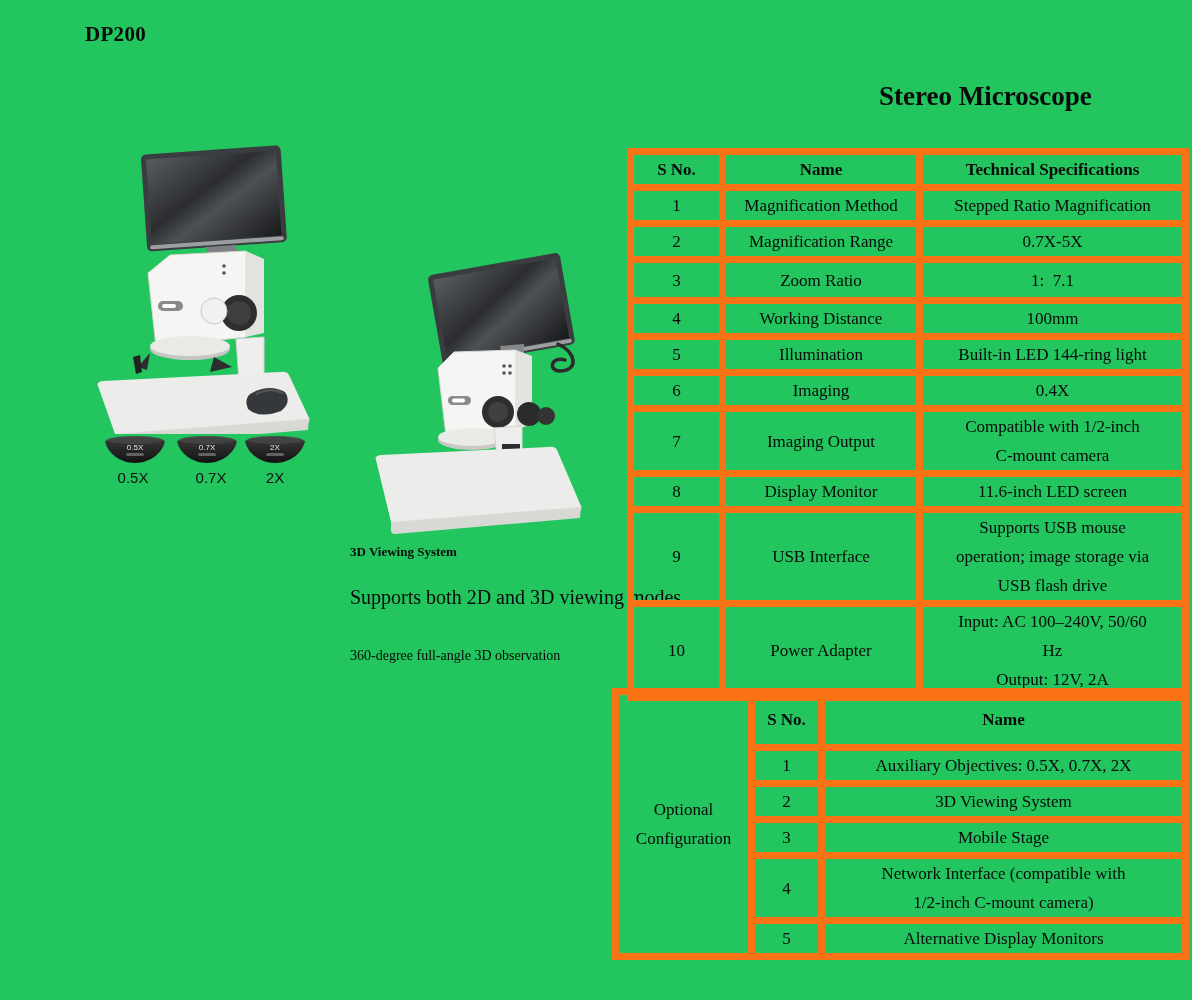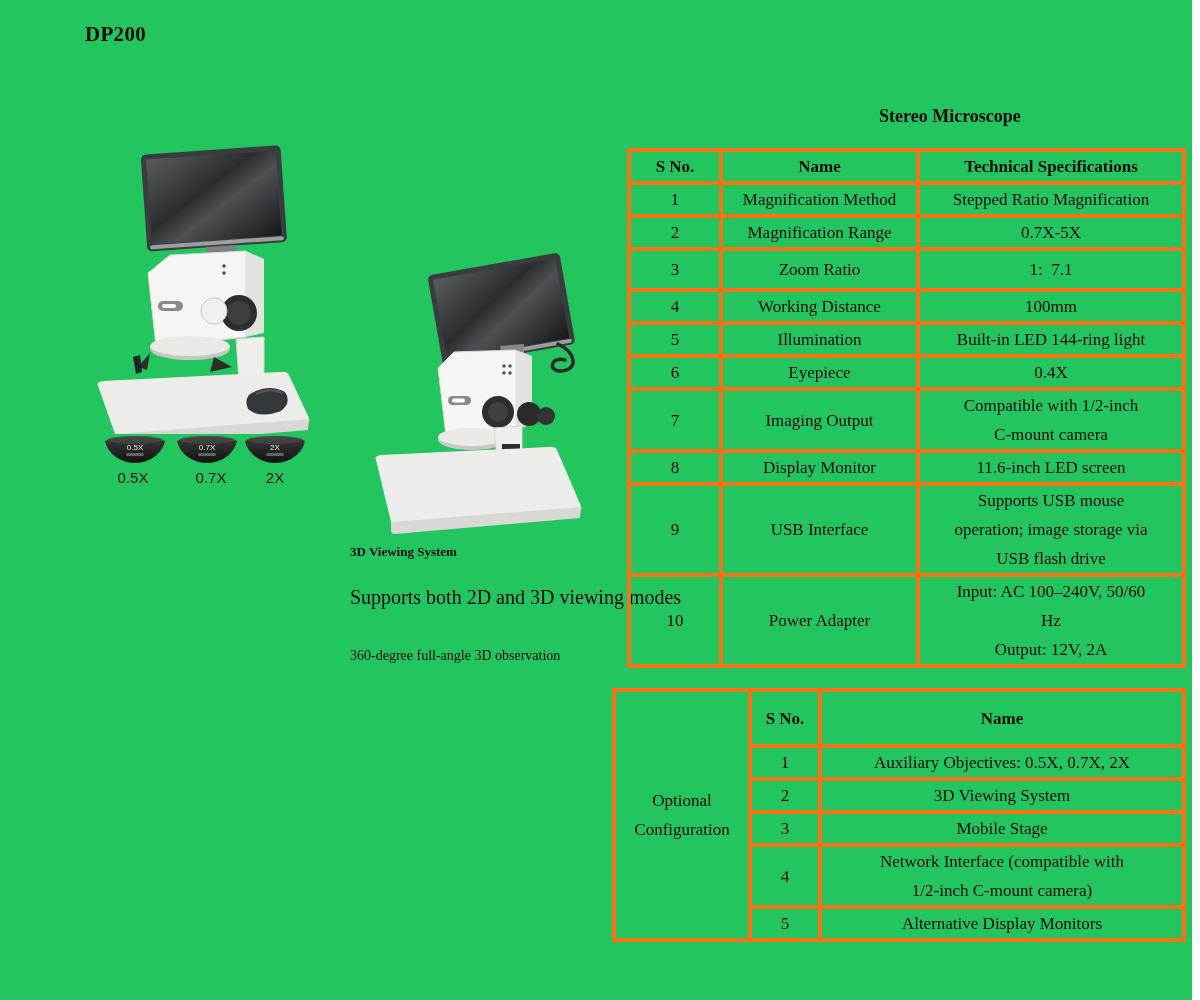--- a/index.html
+++ b/index.html
@@ -1,25 +1,25 @@
 <!DOCTYPE html>
 <html><head>
 <meta charset="utf-8">
 <style>
   html,body { margin:0; padding:0; background:#fff; }
   .page {
     position:relative; width:1192px; height:1000px; background:#22c55e;
     font-family:"Liberation Serif","DejaVu Serif",serif; color:#0a0a0a; overflow:hidden;
   }
   .product-code { position:absolute; left:85px; top:22px; font-size:21px; font-weight:bold; letter-spacing:0.3px; }
-  .heading { position:absolute; left:879px; top:81px; font-size:18px; font-weight:bold;margin-top:25px; }
+  .heading { position:absolute; left:879px; top:81px; font-size:27px; font-weight:bold; }
 
   table { position:absolute; border-collapse:collapse; table-layout:fixed; }
   td, th {
-    border:4px solid #f97316; text-align:center; vertical-align:middle;
+    border:7px solid #f97316; text-align:center; vertical-align:middle;
     padding:0 2px; font-size:17px; line-height:29px; white-space:pre-line; overflow:hidden;
     font-weight:normal;
   }
   th { font-weight:bold; }
 
   .spec-table { left:627px; top:148px; width:555px; }
   .spec-table thead tr { height:32px; }
   .spec-table tbody tr { height:30px; }
   .spec-table tbody tr:nth-child(3)  { height:41px; }
   .spec-table tbody tr:nth-child(4)  { height:33px; }
@@ -209,21 +209,21 @@
           <td>Working Distance</td>
           <td>100mm</td>
         </tr>
         <tr>
           <td>5</td>
           <td>Illumination</td>
           <td>Built-in LED 144-ring light</td>
         </tr>
         <tr>
           <td>6</td>
-          <td>Eyepiece</td>
+          <td>Imaging</td>
           <td>0.4X</td>
         </tr>
         <tr>
           <td>7</td>
           <td>Imaging Output</td>
           <td>Compatible with 1/2-inch
 C-mount camera</td>
         </tr>
         <tr>
           <td>8</td>

